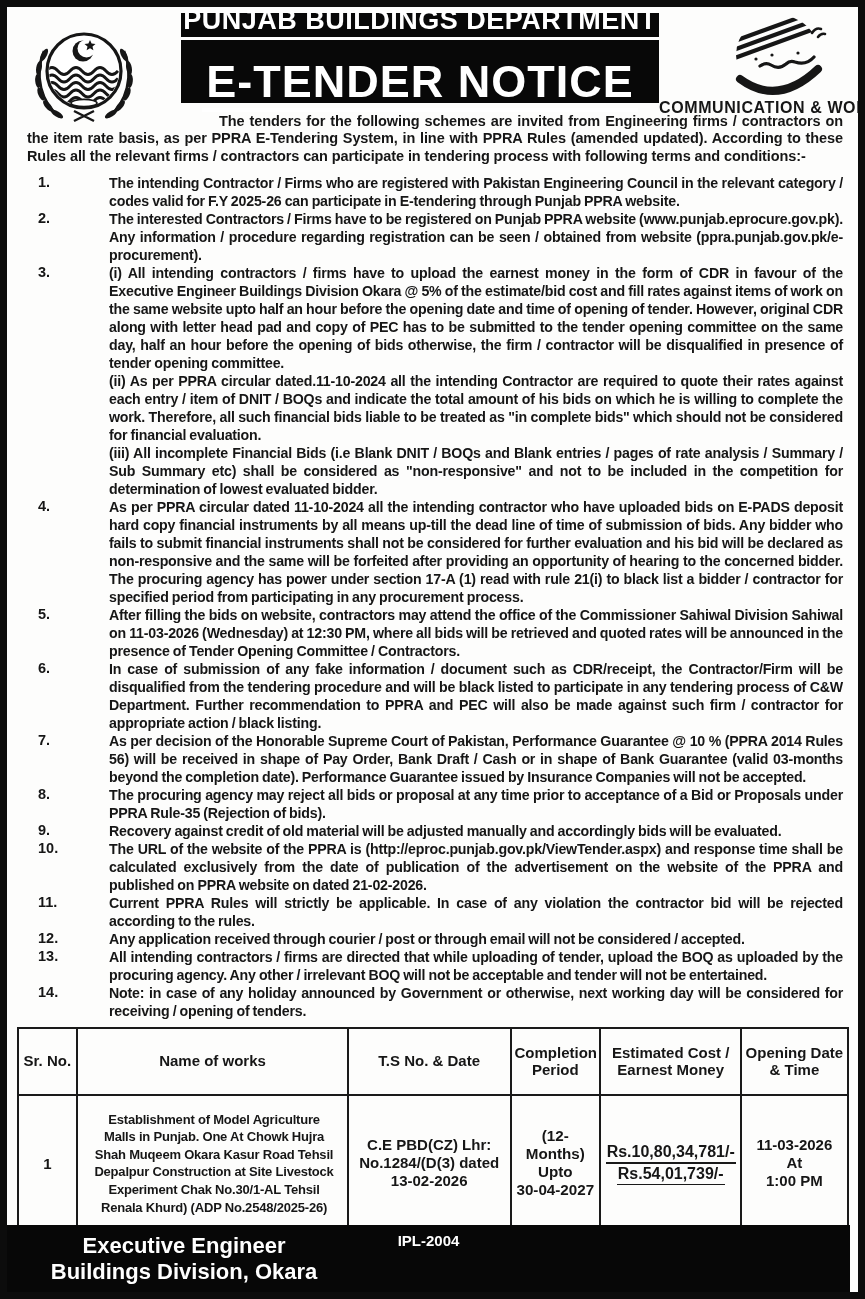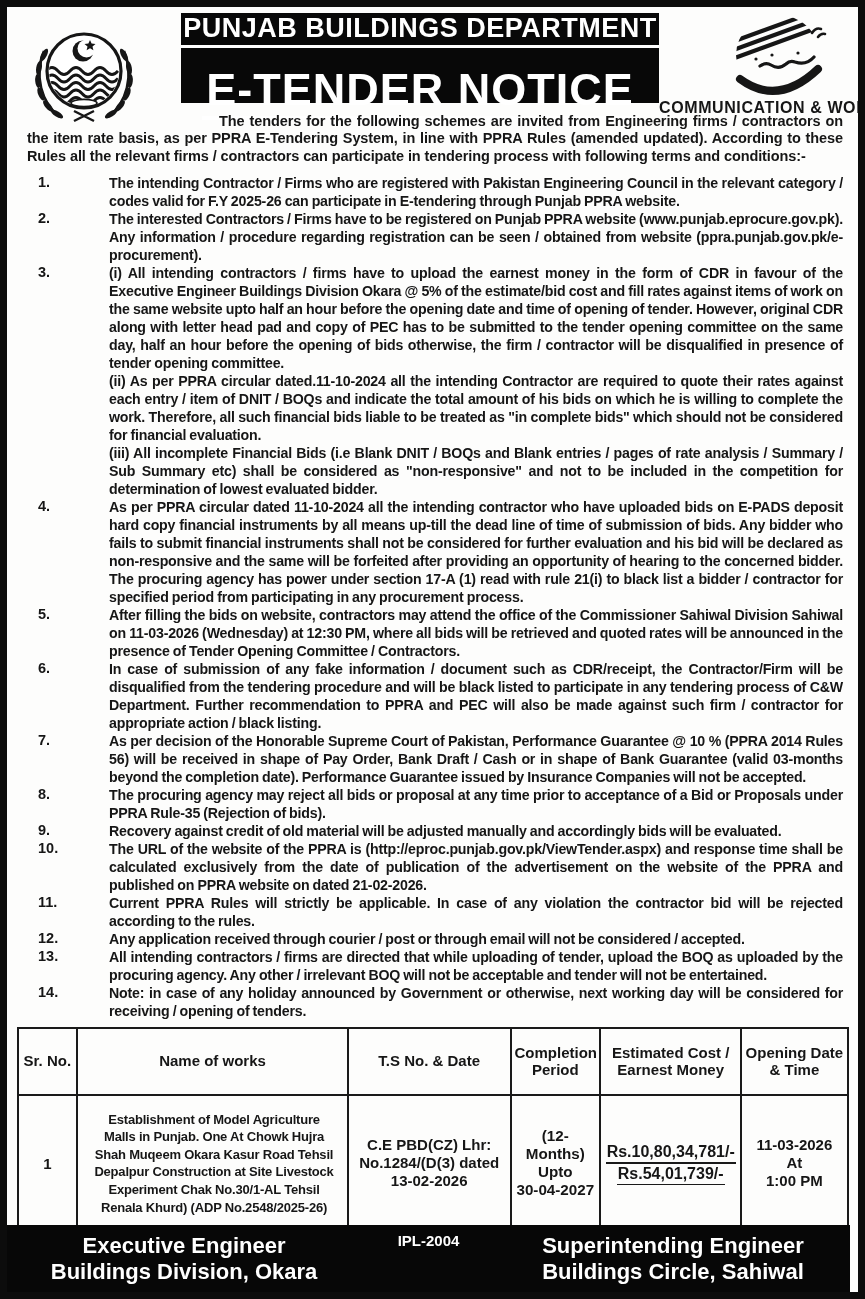--- a/index.html
+++ b/index.html
@@ -14,21 +14,21 @@
     font-family:"Liberation Sans", sans-serif;
     font-weight:bold;
     color:#161616;
   }
   
   .header{display:flex;align-items:flex-start;padding:4px 8px 0 16px;height:100px;box-sizing:border-box;}
   .crest-wrap{width:128px;flex:none;padding-top:2px;}
   .title-box{
     flex:none;width:478px;height:90px;margin-left:30px;margin-top:2px;
     background:#080808;color:#fff;
-    display:flex;flex-direction:column;align-items:center;justify-content:flex-start;
+    display:flex;flex-direction:column;align-items:center;justify-content:center;
   }
   .dept-line{font-size:27px;letter-spacing:.5px;white-space:nowrap;border-bottom:3px solid #fff;padding:0 2px 1px;}
   .notice-line{font-size:45px;letter-spacing:1px;white-space:nowrap;border-bottom:4px solid #fff;margin-top:16px;padding:0 4px 0;}
   .cw-wrap{flex:1;text-align:center;padding-top:2px;}
   .cw-label{font-size:16px;letter-spacing:.6px;margin-top:-2px;white-space:nowrap;}
   
   .intro{
     padding:6px 15px 0 20px;
     font-size:14.5px;line-height:17.3px;
     text-align:justify;text-indent:192px;
@@ -296,19 +296,15 @@
       </tr>
     </tbody>
   </table>
 
   <div class="footer">
     <div class="footer-left">
       <div>Executive Engineer</div>
       <div>Buildings Division, Okara</div>
     </div>
     <div class="footer-center">IPL-2004</div>
-    <div class="footer-right">
-      <div>Superintending Engineer</div>
-      <div>Buildings Circle, Sahiwal</div>
-    </div>
   </div>
 
 </div>
 
 </body></html>

